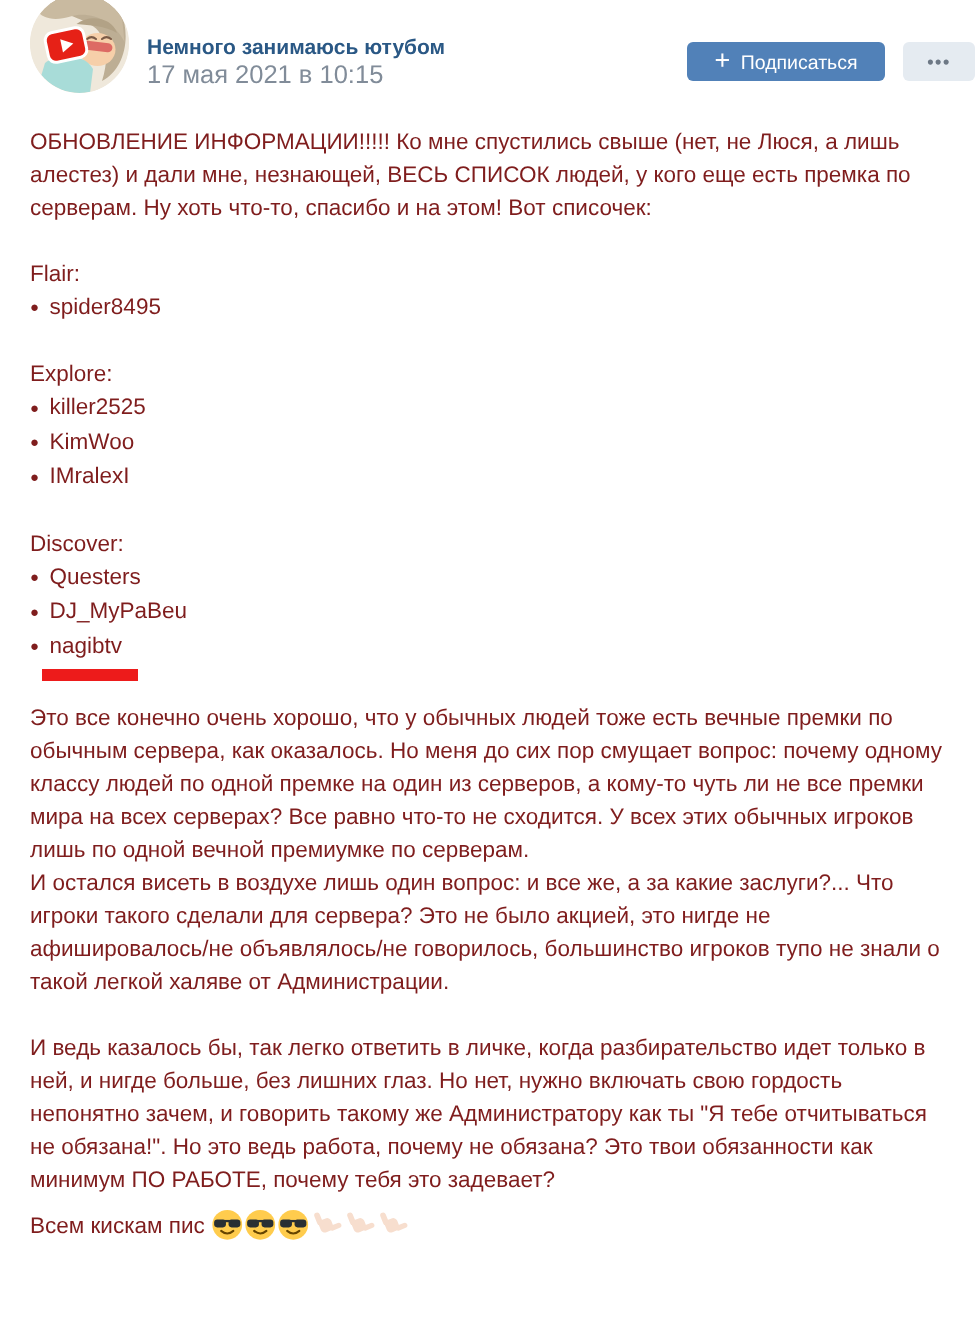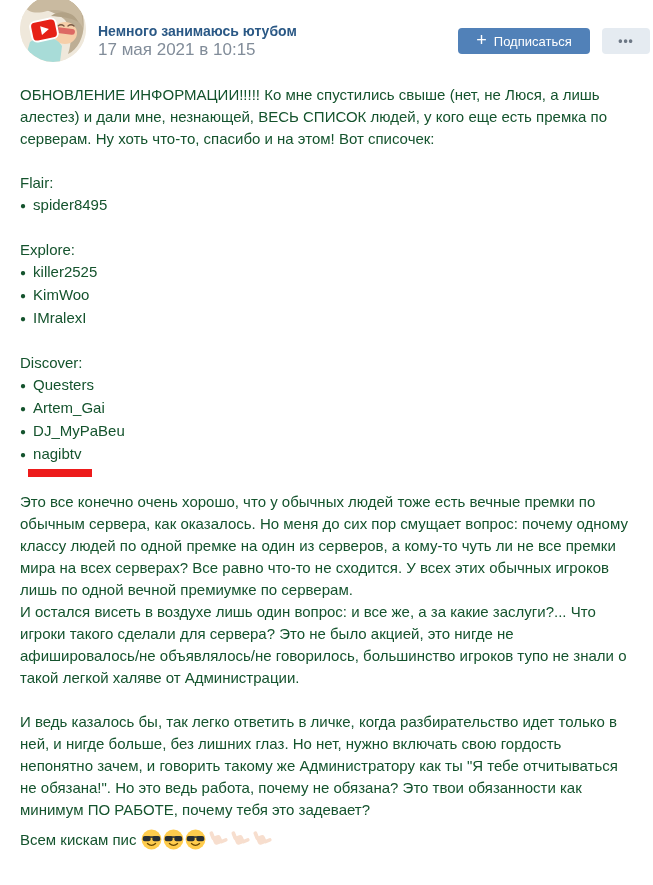--- a/index.html
+++ b/index.html
@@ -40,21 +40,21 @@
     position:absolute; left:592px; top:28px; width:48px; height:26px;
     background:#e5ebf1; border:none; border-radius:4px;
     color:#6d7885; font-family:inherit; font-size:12px; font-weight:bold;
     letter-spacing:1px; display:flex; align-items:center; justify-content:center;
     cursor:pointer;
   }
 
   
   .post-text {
     position:absolute; left:20px; top:84px; width:614px;
-    font-size:15px; line-height:22px; color:#14532d;
+    font-size:15px; line-height:22px; color:#7f1d1d;
   }
   .para { margin:0; }
   .gap { margin-top:22px; }
   .gap-sm { margin-top:14px; }
   .list-block { margin-top:22px; }
   .li { line-height:22px; }
   .bullet {
     font-size:10px; vertical-align:1px;
     display:inline-block; margin-right:7px;
   }
@@ -128,21 +128,20 @@
     <div class="list-block">
       <div class="li">Explore:</div>
       <div class="li"><span class="bullet">●</span><span>killer2525</span></div>
       <div class="li"><span class="bullet">●</span><span>KimWoo</span></div>
       <div class="li"><span class="bullet">●</span><span>IMralexI</span></div>
     </div>
 
     <div class="list-block">
       <div class="li">Discover:</div>
       <div class="li"><span class="bullet">●</span><span>Questers</span></div>
-      <div class="li"><span class="bullet">●</span><span>Artem_Gai</span></div>
       <div class="li"><span class="bullet">●</span><span>DJ_MyPaBeu</span></div>
       <div class="li"><span class="bullet">●</span><span>nagibtv</span></div>
       <div class="red-marker"></div>
     </div>
 
     <div class="para gap-sm">Это все конечно очень хорошо, что у обычных людей тоже есть вечные премки по обычным сервера, как оказалось. Но меня до сих пор смущает вопрос: почему одному классу людей по одной премке на один из серверов, а кому-то чуть ли не все премки мира на всех серверах? Все равно что-то не сходится. У всех этих обычных игроков лишь по одной вечной премиумке по серверам.</div>
     <div class="para">И остался висеть в воздухе лишь один вопрос: и все же, а за какие заслуги?... Что игроки такого сделали для сервера? Это не было акцией, это нигде не афишировалось/не объявлялось/не говорилось, большинство игроков тупо не знали о такой легкой халяве от Администрации.</div>
     <div class="para gap">И ведь казалось бы, так легко ответить в личке, когда разбирательство идет только в ней, и нигде больше, без лишних глаз. Но нет, нужно включать свою гордость непонятно зачем, и говорить такому же Администратору как ты "Я тебе отчитываться не обязана!". Но это ведь работа, почему не обязана? Это твои обязанности как минимум ПО РАБОТЕ, почему тебя это задевает?</div>
 
     <div class="para outro">

